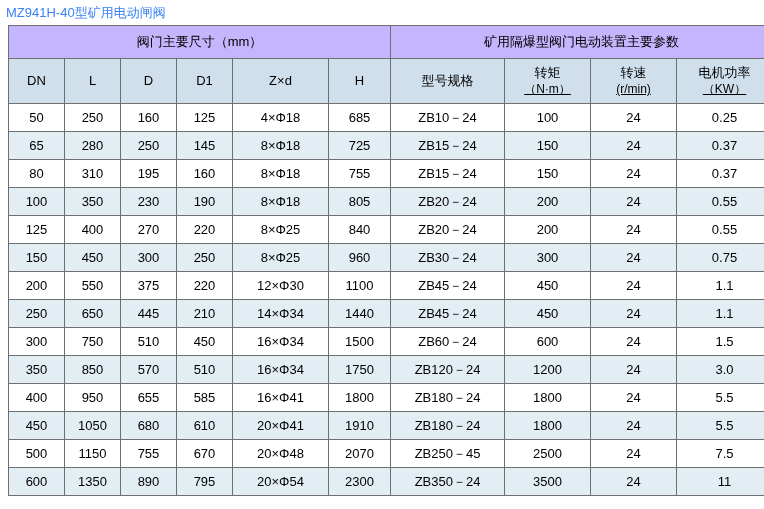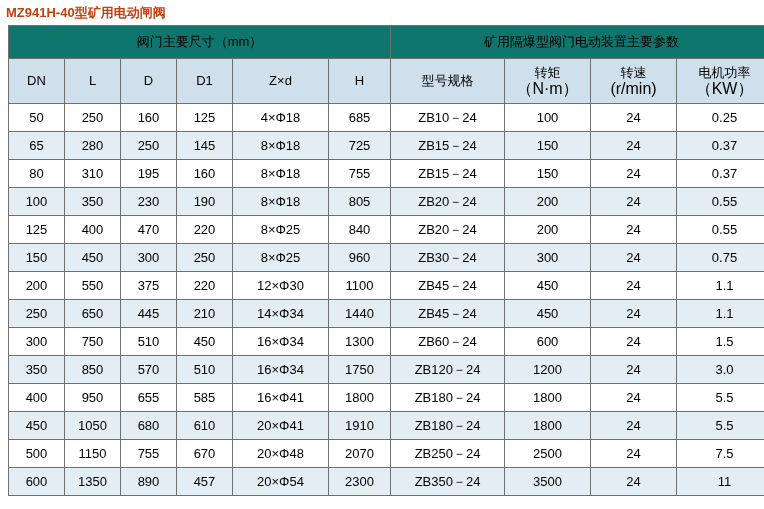--- a/index.html
+++ b/index.html
@@ -11,63 +11,63 @@
     width: 764px;
     height: 509px;
     font-family: "Liberation Sans", "DejaVu Sans", sans-serif;
     color: #000;
     overflow: hidden;
   }
   #page-title {
     font-size: 13px;
     line-height: 16px;
     padding: 5px 10px 4px 6px;
-    color: #c2410c;
+    color: #3b82f6;
     white-space: nowrap;
-    font-weight: bold;
   }
   table.spec {
     border-collapse: collapse;
     table-layout: fixed;
     width: 748px;
     margin-left: 8px;
     background: #dfeaf2;
   }
   table.spec td, table.spec th {
     border: 1px solid #6f6f6f;
     text-align: center;
     vertical-align: middle;
     font-weight: normal;
     font-size: 13px;
     color: #000;
     padding: 0;
   }
   .grouphead td {
     height: 32px;
     font-size: 14px;
-    background: #0f766e;
+    background: #c4b5fd;
   }
   .subhead td {
     height: 44px;
     background: #cfe0ec;
     line-height: 16px;
     font-size: 13px;
   }
   tbody tr td {
     height: 27px;
   }
   tbody tr.odd td {
     background: #ffffff;
   }
   tbody tr.even td {
     background: #e3edf4;
   }
   .sub2 {
     display: block;
-    font-size: 16px;
+    font-size: 12px;
+    text-decoration: underline;
   }
   
   col.c-dn   { width: 56px; }
   col.c-l    { width: 56px; }
   col.c-d    { width: 56px; }
   col.c-d1   { width: 56px; }
   col.c-zxd  { width: 96px; }
   col.c-h    { width: 62px; }
   col.c-mod  { width: 114px; }
   col.c-tor  { width: 86px; }
@@ -164,21 +164,21 @@
         <td>8×Φ18</td>
         <td>805</td>
         <td>ZB20－24</td>
         <td>200</td>
         <td>24</td>
         <td>0.55</td>
       </tr>
       <tr class="odd">
         <td>125</td>
         <td>400</td>
-        <td>470</td>
+        <td>270</td>
         <td>220</td>
         <td>8×Φ25</td>
         <td>840</td>
         <td>ZB20－24</td>
         <td>200</td>
         <td>24</td>
         <td>0.55</td>
       </tr>
       <tr class="even">
         <td>150</td>
@@ -215,21 +215,21 @@
         <td>450</td>
         <td>24</td>
         <td>1.1</td>
       </tr>
       <tr class="odd">
         <td>300</td>
         <td>750</td>
         <td>510</td>
         <td>450</td>
         <td>16×Φ34</td>
-        <td>1300</td>
+        <td>1500</td>
         <td>ZB60－24</td>
         <td>600</td>
         <td>24</td>
         <td>1.5</td>
       </tr>
       <tr class="even">
         <td>350</td>
         <td>850</td>
         <td>570</td>
         <td>510</td>
@@ -264,30 +264,30 @@
         <td>24</td>
         <td>5.5</td>
       </tr>
       <tr class="odd">
         <td>500</td>
         <td>1150</td>
         <td>755</td>
         <td>670</td>
         <td>20×Φ48</td>
         <td>2070</td>
-        <td>ZB250－24</td>
+        <td>ZB250－45</td>
         <td>2500</td>
         <td>24</td>
         <td>7.5</td>
       </tr>
       <tr class="even">
         <td>600</td>
         <td>1350</td>
         <td>890</td>
-        <td>457</td>
+        <td>795</td>
         <td>20×Φ54</td>
         <td>2300</td>
         <td>ZB350－24</td>
         <td>3500</td>
         <td>24</td>
         <td>11</td>
       </tr>
     </tbody>
 </table>
 

